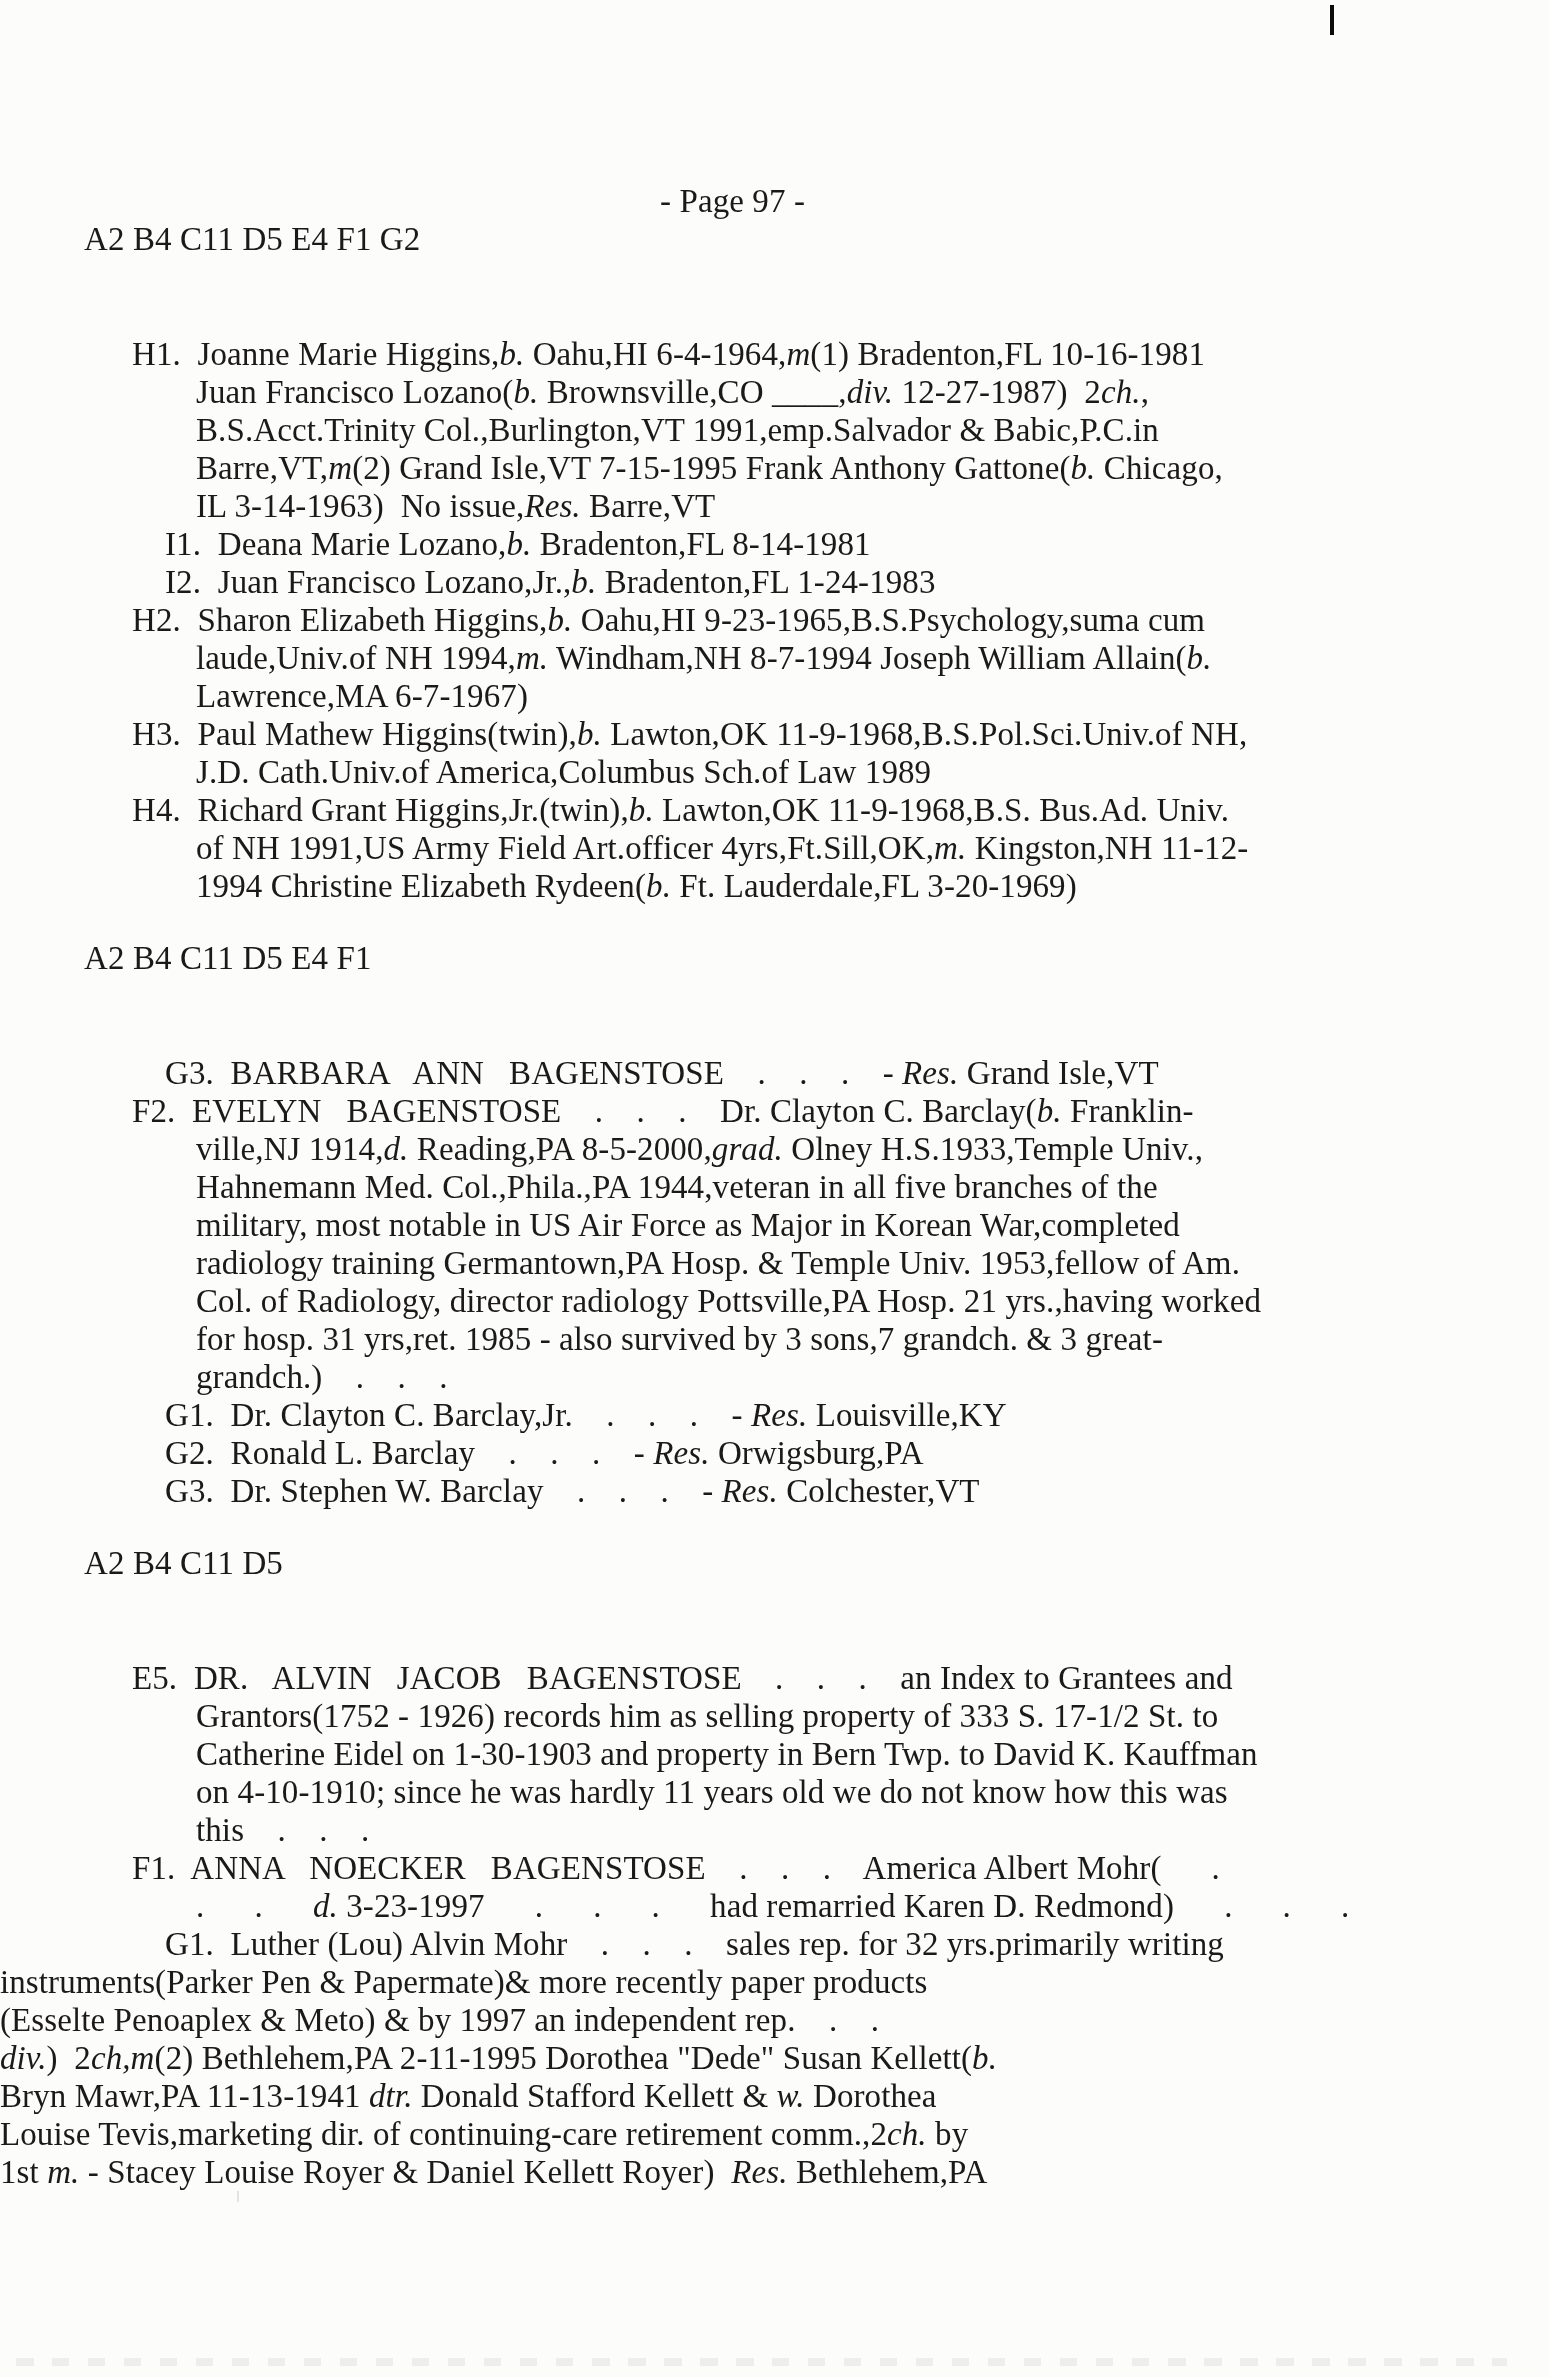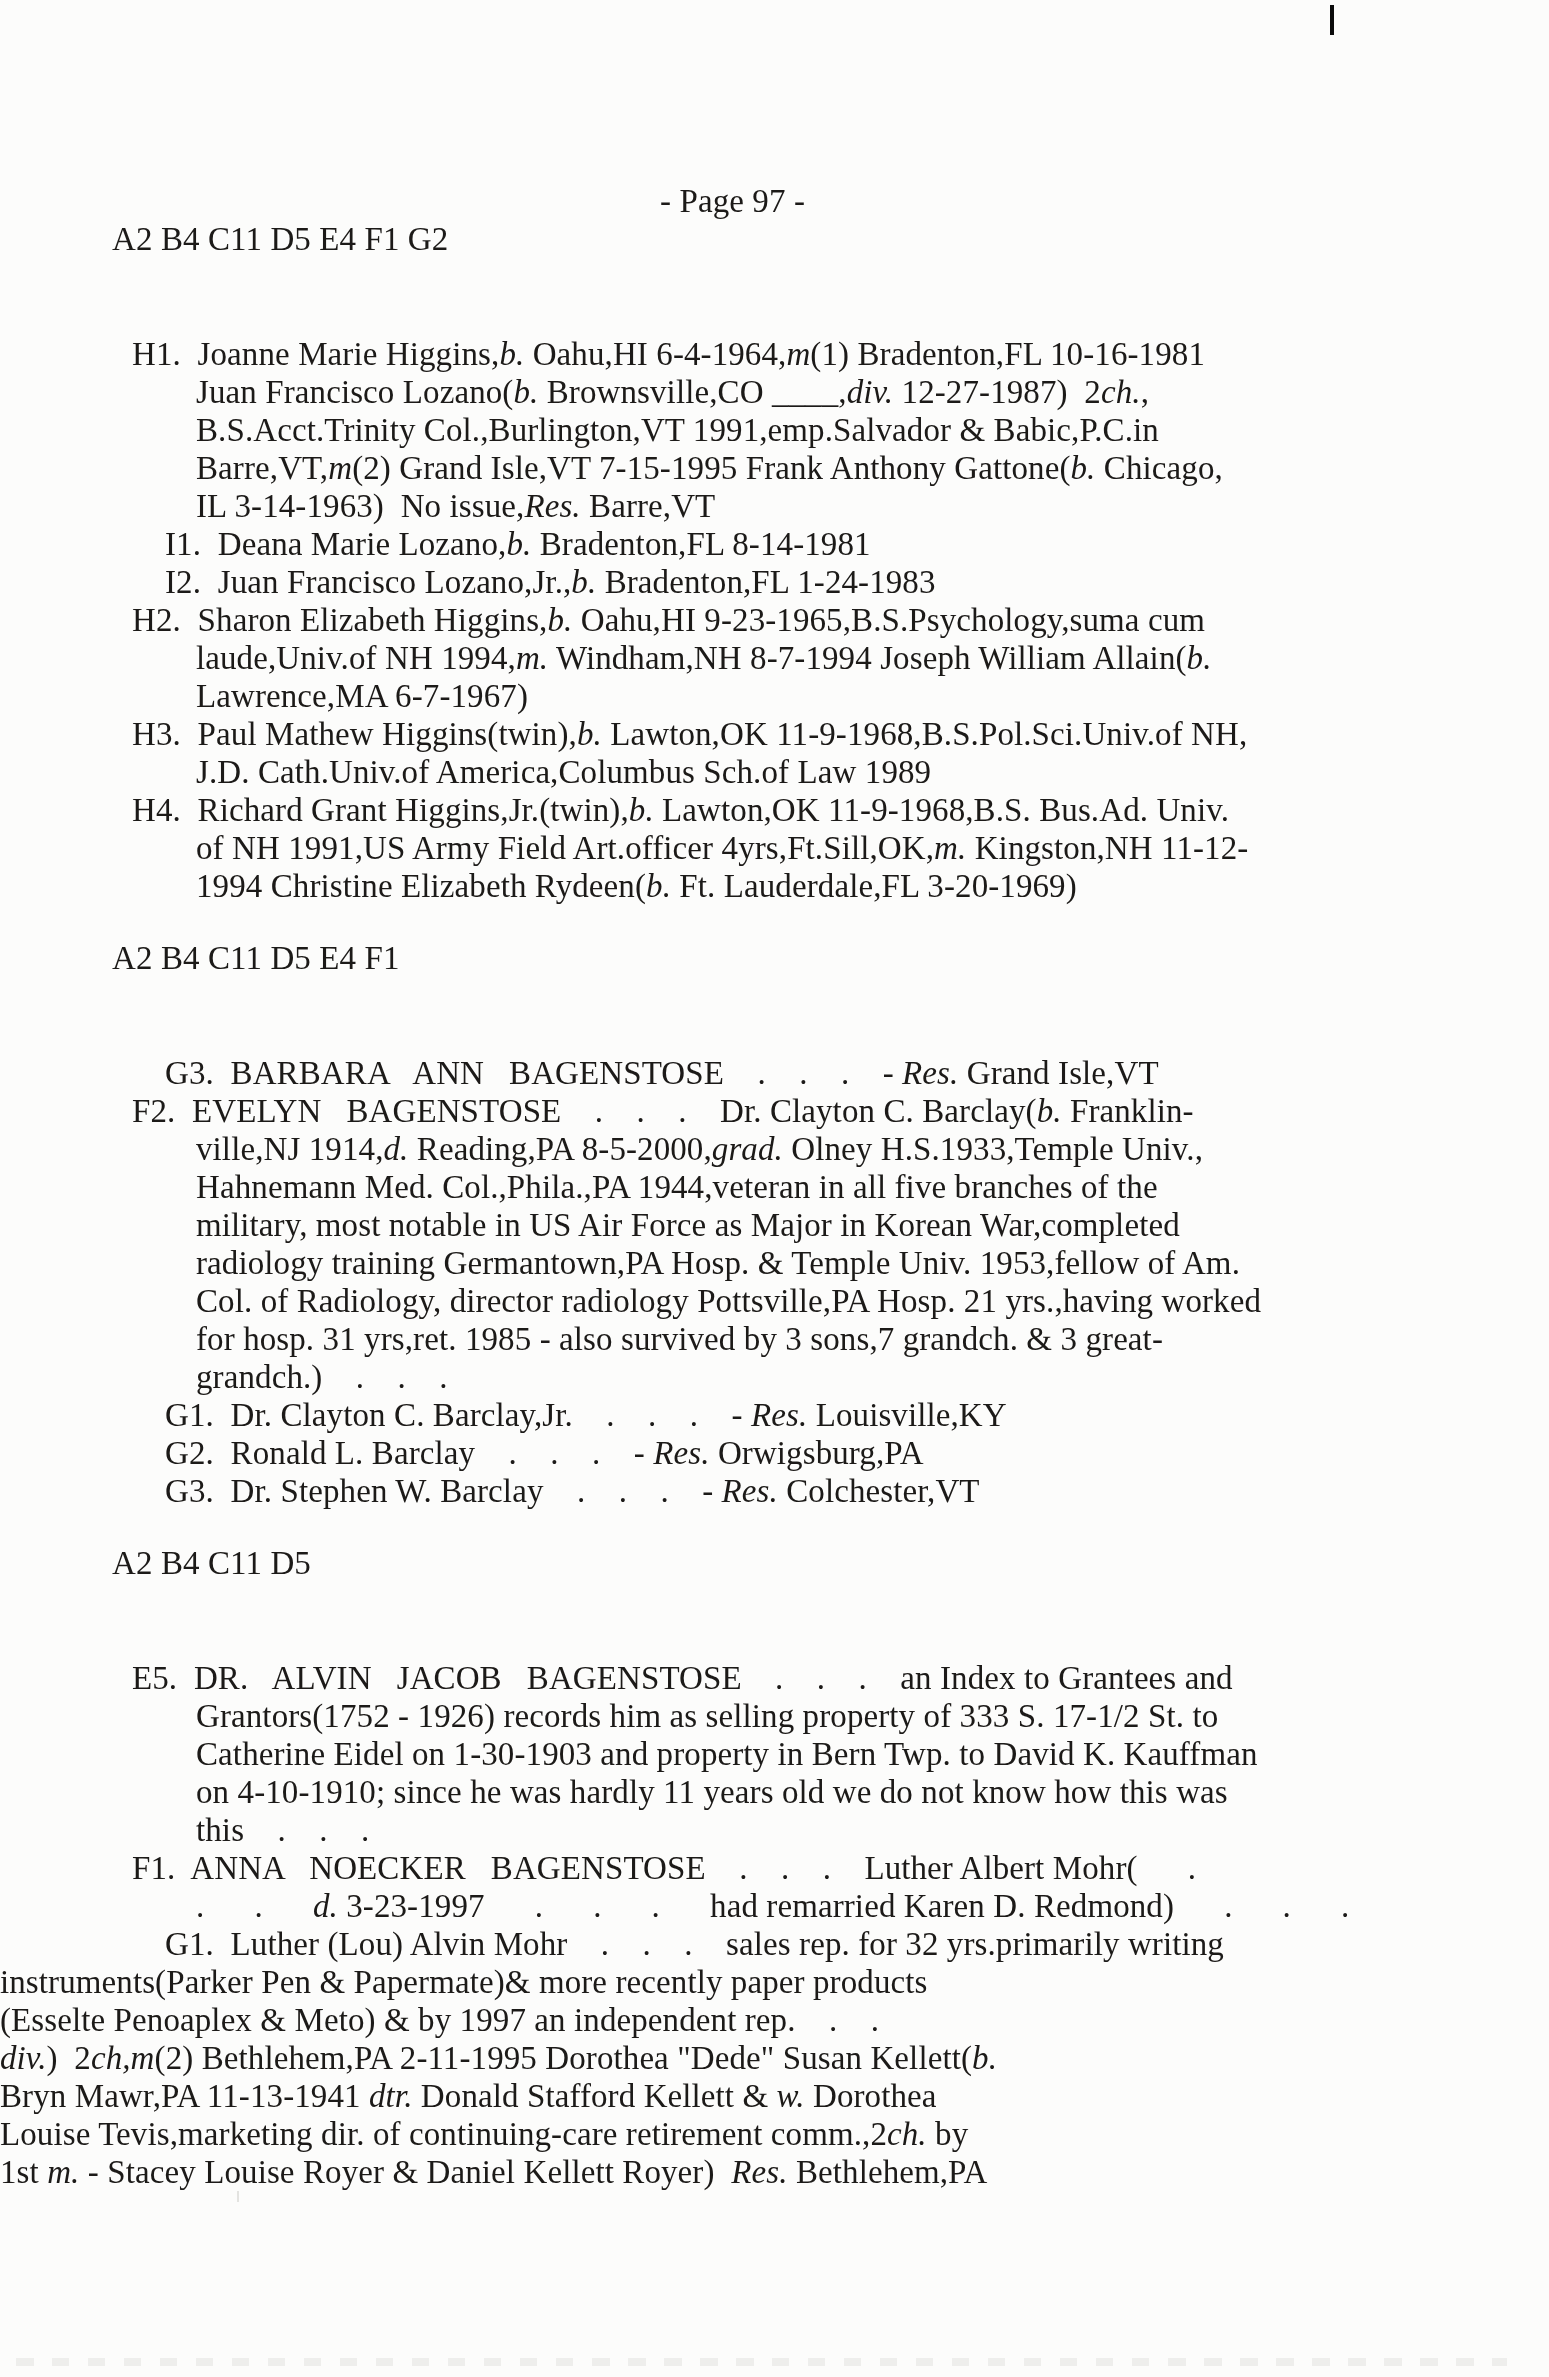--- a/index.html
+++ b/index.html
@@ -20,21 +20,21 @@
   .txt{
     font-size:33px;
     line-height:38px;
     white-space:pre;
     letter-spacing:0.1px;
   }
   .page-header{
     padding-left:660px;
   }
   .section-code{
-    padding-left:112px;
+    padding-left:84px;
     margin-bottom:77px;
   }
   .section + .section{
     margin-top:34px;
   }
   
   .l1 {padding-left:196px;text-indent:-64px;}
   .l1c{padding-left:196px;}
   .l2 {padding-left:270px;text-indent:-105px;}
   .l2c{}
@@ -97,21 +97,21 @@
         <div class="txt l2">G2.  Ronald L. Barclay    .    .    .    - <i>Res.</i> Orwigsburg,PA</div>
         <div class="txt l2">G3.  Dr. Stephen W. Barclay    .    .    .    - <i>Res.</i> Colchester,VT</div>
       </div>
       <div class="section">
         <div class="txt section-code">A2 B4 C11 D5</div>
         <div class="txt l1">E5.  DR.   ALVIN   JACOB   BAGENSTOSE    .    .    .    an Index to Grantees and</div>
         <div class="txt l1c">Grantors(1752 - 1926) records him as selling property of 333 S. 17-1/2 St. to</div>
         <div class="txt l1c">Catherine Eidel on 1-30-1903 and property in Bern Twp. to David K. Kauffman</div>
         <div class="txt l1c">on 4-10-1910; since he was hardly 11 years old we do not know how this was</div>
         <div class="txt l1c">this    .    .    .</div>
-        <div class="txt l1">F1.  ANNA   NOECKER   BAGENSTOSE    .    .    .    Luther Albert Mohr(      .</div>
+        <div class="txt l1">F1.  ANNA   NOECKER   BAGENSTOSE    .    .    .    America Albert Mohr(      .</div>
         <div class="txt l1c">.      .      <i>d.</i> 3-23-1997      .      .      .      had remarried Karen D. Redmond)      .      .      .</div>
         <div class="txt l2">G1.  Luther (Lou) Alvin Mohr    .    .    .    sales rep. for 32 yrs.primarily writing</div>
         <div class="txt l2c">instruments(Parker Pen &amp; Papermate)&amp; more recently paper products</div>
         <div class="txt l2c">(Esselte Penoaplex &amp; Meto) &amp; by 1997 an independent rep.    .    .</div>
         <div class="txt l2c"><i>div.</i>)  2<i>ch,m</i>(2) Bethlehem,PA 2-11-1995 Dorothea "Dede" Susan Kellett(<i>b.</i></div>
         <div class="txt l2c">Bryn Mawr,PA 11-13-1941 <i>dtr.</i> Donald Stafford Kellett &amp; <i>w.</i> Dorothea</div>
         <div class="txt l2c">Louise Tevis,marketing dir. of continuing-care retirement comm.,2<i>ch.</i> by</div>
         <div class="txt l2c">1st <i>m.</i> - Stacey Louise Royer &amp; Daniel Kellett Royer)  <i>Res.</i> Bethlehem,PA</div>
       </div>
     </div>

